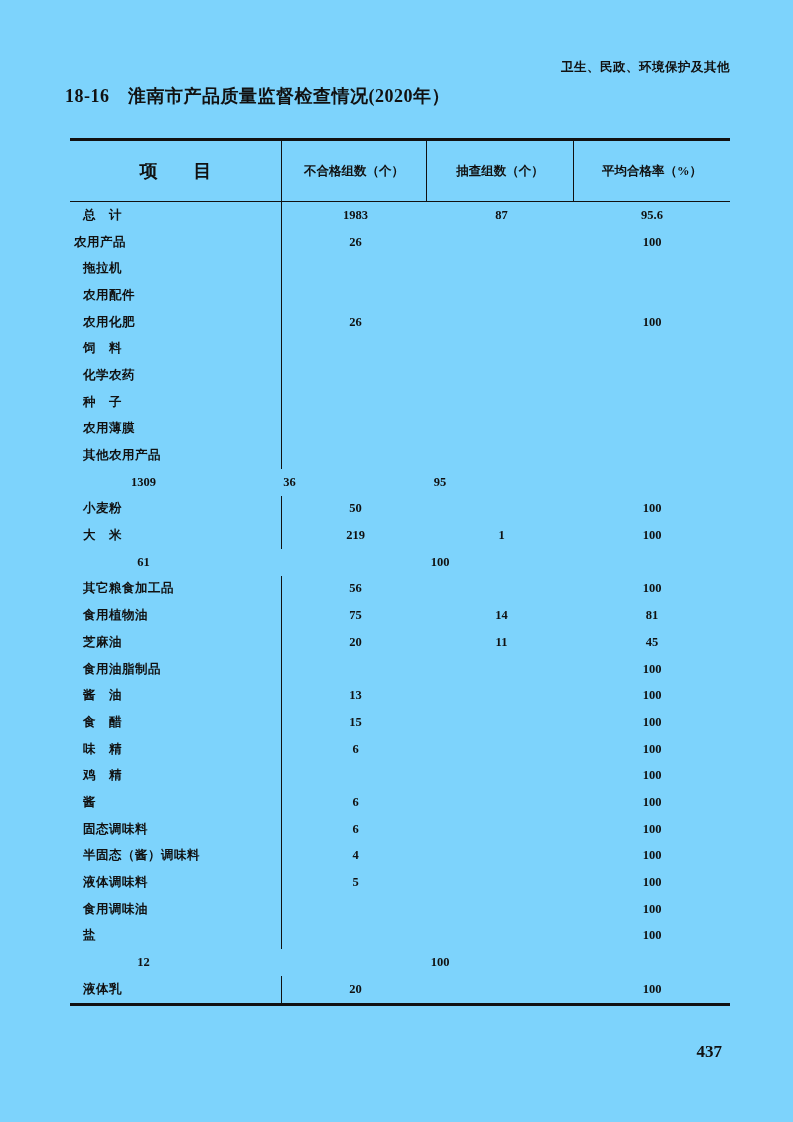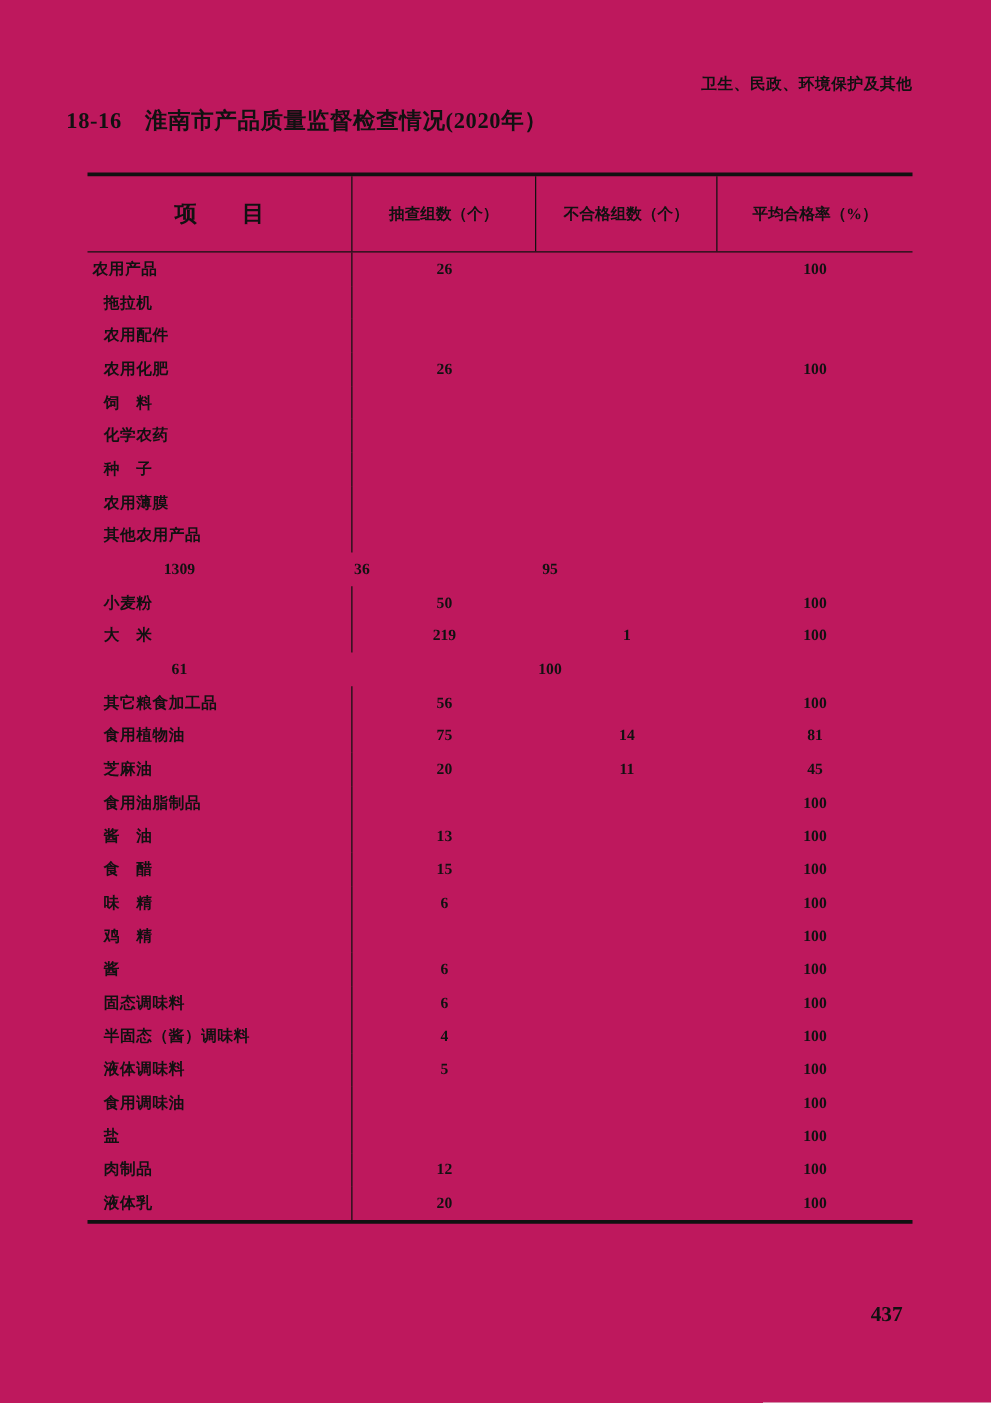--- a/index.html
+++ b/index.html
@@ -1,37 +1,37 @@
 <!DOCTYPE html>
 <html><head>
 <meta charset="utf-8">
 <style>
   html, body { margin: 0; padding: 0; background: #e8e8e8; }
   .page {
     position: relative;
     width: 793px;
     height: 1122px;
     margin: 0 auto;
-    background: #be185d;
+    background: #7dd3fc;
     font-family: "Liberation Serif", "DejaVu Serif", serif;
     color: #111111;
     overflow: hidden;
   }
   .header-right {
     position: absolute;
     top: 59px;
     right: 63px;
     font-size: 12.5px;
     font-weight: bold;
     letter-spacing: 0.5px;
   }
   .doc-title {
     position: absolute;
     top: 84px;
-    left: 53px;
+    left: 65px;
     font-size: 18px;
     font-weight: bold;
     letter-spacing: 0.5px;
   }
   .table-wrap {
     position: absolute;
     top: 138px;
     left: 70px;
     width: 660px;
     border-top: 3px solid #111;
@@ -118,27 +118,33 @@
 
   <div class="header-right">卫生、民政、环境保护及其他</div>
 
   <div class="doc-title">18-16　淮南市产品质量监督检查情况(2020年）</div>
 
   <div class="table-wrap">
     <div class="thead">
       <div class="th-item">项　　目</div>
       <div class="th-right">
         <div class="th-cols">
+          <div class="th-col c2">不合格组数（个）</div>
           <div class="th-col c1">抽查组数（个）</div>
-          <div class="th-col c2">不合格组数（个）</div>
           <div class="th-col c3">平均合格率（%）</div>
         </div>
       </div>
     </div>
     <div class="tbody">
+  <div class="trow">
+    <div class="cell-label indent-1">总　计</div>
+    <div class="cell-num c1">1983</div>
+    <div class="cell-num c2">87</div>
+    <div class="cell-num c3">95.6</div>
+  </div>
 
   <div class="trow">
     <div class="cell-label indent-0">农用产品</div>
     <div class="cell-num c1">26</div>
     <div class="cell-num c2"></div>
     <div class="cell-num c3">100</div>
   </div>
 
   <div class="trow">
     <div class="cell-label indent-1">拖拉机</div>
@@ -314,21 +320,20 @@
   </div>
 
   <div class="trow">
     <div class="cell-label indent-1">盐</div>
     <div class="cell-num c1"></div>
     <div class="cell-num c2"></div>
     <div class="cell-num c3">100</div>
   </div>
 
   <div class="trow">
-    <div class="cell-label indent-1">肉制品</div>
     <div class="cell-num c1">12</div>
     <div class="cell-num c2"></div>
     <div class="cell-num c3">100</div>
   </div>
 
   <div class="trow">
     <div class="cell-label indent-1">液体乳</div>
     <div class="cell-num c1">20</div>
     <div class="cell-num c2"></div>
     <div class="cell-num c3">100</div>

